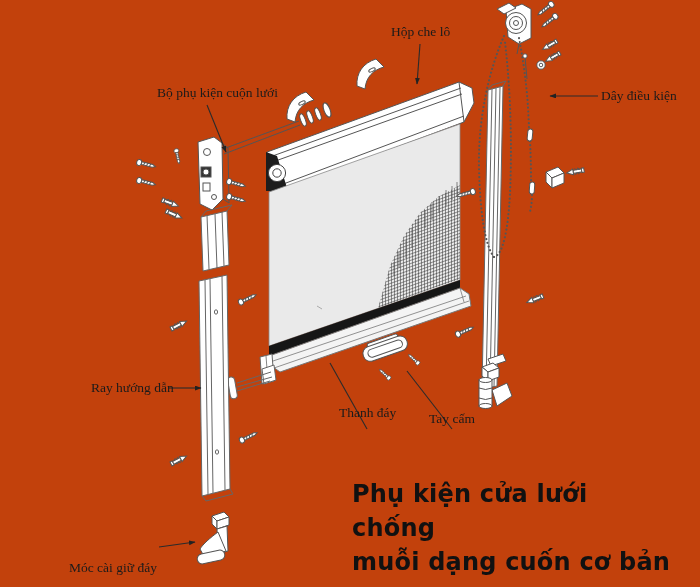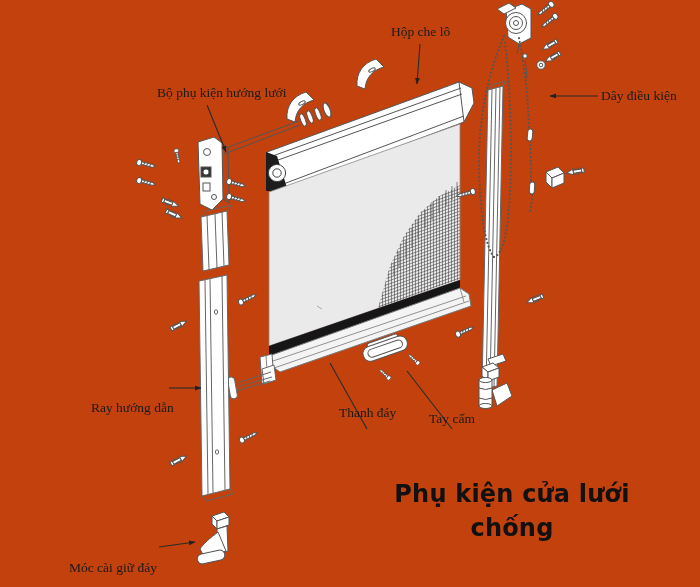--- a/index.html
+++ b/index.html
@@ -6,21 +6,21 @@
   #canvas{
     position:relative;width:700px;height:587px;background:#c2410c;
     overflow:hidden;font-family:"Liberation Serif","DejaVu Serif",serif;
   }
   #art{position:absolute;left:0;top:0;}
   .lbl{
     position:absolute;font-size:13.5px;color:#1b1b1b;white-space:nowrap;
     font-family:"Liberation Serif","DejaVu Serif",serif;
   }
   #title{
-    position:absolute;left:352px;top:477px;width:320px;text-align:center;
+    position:absolute;left:352px;top:477px;width:320px;text-align:left;
     font-family:"DejaVu Sans","Liberation Sans",sans-serif;
     font-weight:800;font-size:24px;line-height:34px;color:#111;
     letter-spacing:0.2px;
   }
 </style>
 </head>
 <body>
 
 <div id="canvas">
 
@@ -245,24 +245,25 @@
     <line x1="207" y1="105" x2="226" y2="152" marker-end="url(#arr)"></line>
     <line x1="598" y1="96" x2="550" y2="96" marker-end="url(#arr)"></line>
     <line x1="169" y1="388" x2="201" y2="388" marker-end="url(#arr)"></line>
     <line x1="330" y1="363" x2="367" y2="429"></line>
     <line x1="407" y1="371" x2="452" y2="429"></line>
     <line x1="159" y1="547" x2="195" y2="542" marker-end="url(#arr)"></line>
   </g>
 </svg>
 
 <div class="lbl" style="left:391px;top:24px">Hộp che lô</div>
-<div class="lbl" style="left:157px;top:85px">Bộ phụ kiện hướng lưới</div>
+<div class="lbl" style="left:157px;top:85px">Bộ phụ kiện cuộn lưới</div>
 <div class="lbl" style="left:601px;top:88px">Dây điều kiện</div>
-<div class="lbl" style="left:91px;top:400px">Ray hướng dẫn</div>
+<div class="lbl" style="left:91px;top:380px">Ray hướng dẫn</div>
 <div class="lbl" style="left:339px;top:405px">Thanh đáy</div>
 <div class="lbl" style="left:429px;top:411px">Tay cấm</div>
 <div class="lbl" style="left:69px;top:560px">Móc cài giữ đáy</div>
 
 <div id="title">
   <div>Phụ kiện cửa lưới chống</div>
+  <div>muỗi dạng cuốn cơ bản</div>
 </div>
 
 </div>
 
 </body></html>

